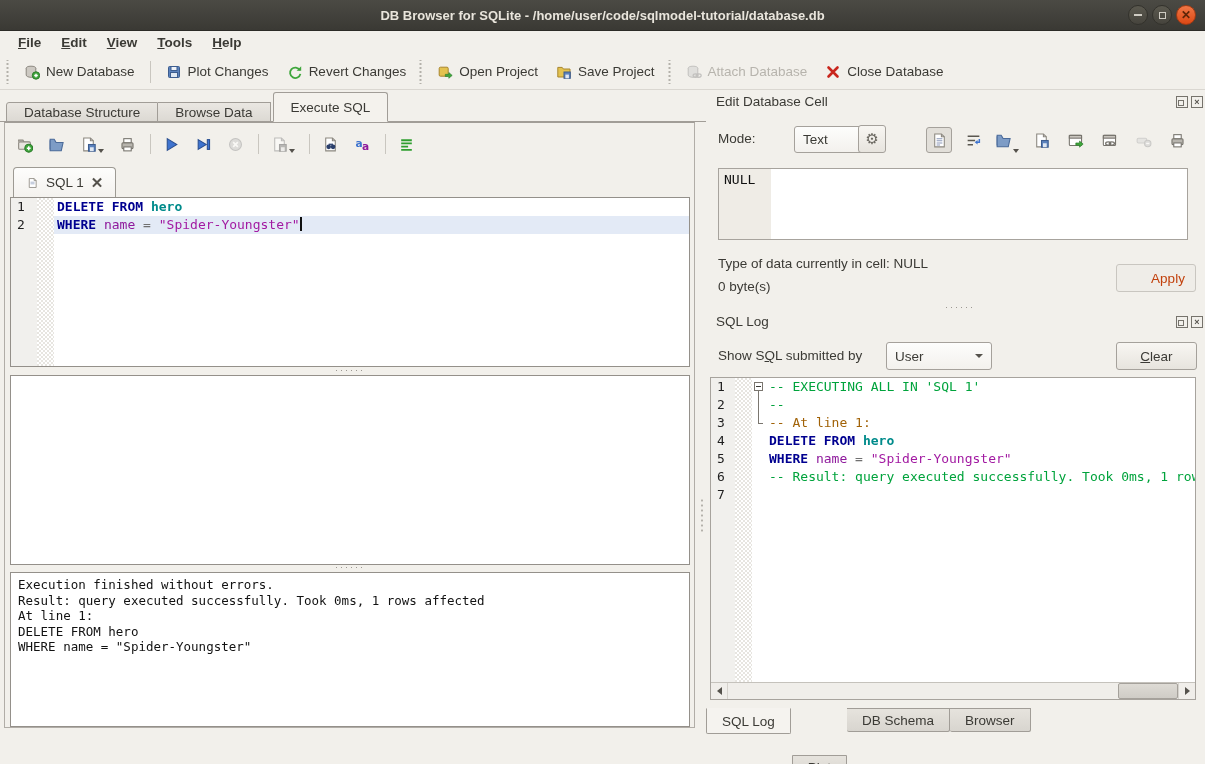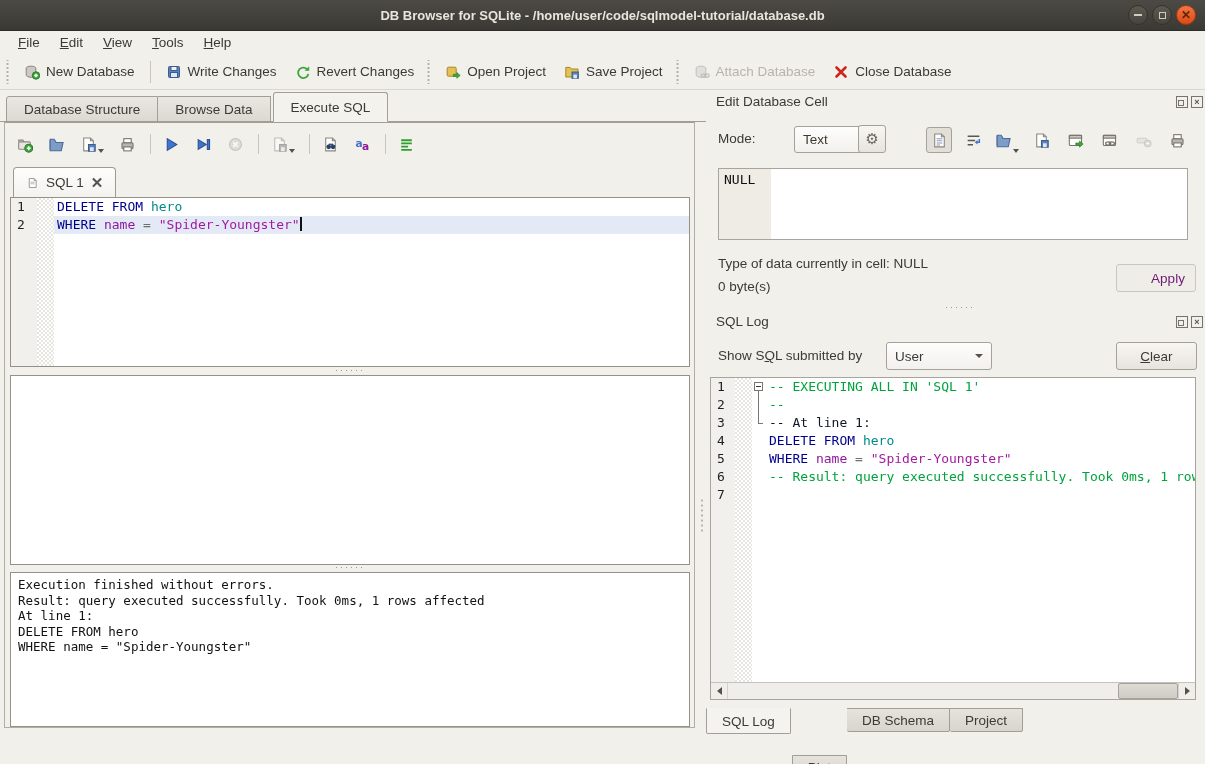--- a/index.html
+++ b/index.html
@@ -15,37 +15,37 @@
   .winbtns{position:absolute;right:9px;top:5px;display:flex;gap:4px;}
   .winbtn{width:20px;height:20px;border-radius:50%;background:linear-gradient(#5b594f,#46443d);
     border:1px solid #33322c;box-sizing:border-box;display:flex;align-items:center;justify-content:center;}
   .winbtn.close{background:linear-gradient(#f07746,#dd4814);border-color:#a33a12;}
   .wb-minus{width:8px;height:2px;background:#cfccc3;}
   .wb-max{width:7px;height:7px;border:1.5px solid #cfccc3;box-sizing:border-box;}
   .wb-x{color:#5e2508;font-size:12px;font-weight:bold;line-height:1;}
 
   
   #menubar{left:0;top:30px;width:1205px;height:24px;display:flex;align-items:center;padding-left:8px;}
-  .menu-item{padding:3px 10px;font-size:13.5px;}
+  .menu-item{padding:3px 10px;font-size:13.5px;font-weight:bold;}
   #toolbar{left:0;top:54px;width:1205px;height:35px;display:flex;align-items:center;
     border-bottom:1px solid #dad7d1;padding-left:2px;}
   .tb-btn{display:flex;align-items:center;gap:6px;padding:5px 9px;font-size:13.5px;white-space:nowrap;}
   .tb-btn.disabled{color:#b7b4ad;}
   .tb-btn.disabled svg{filter:grayscale(1) opacity(.45);}
   .tb-sep{width:1px;height:22px;background:#c9c6bf;margin:0 6px;}
   .tb-handle{width:5px;height:24px;margin:0 5px 0 3px;
     background-image:radial-gradient(circle,#b4b1aa 1px,transparent 1.2px);
     background-size:4px 4px;background-position:center;}
   .caret{width:0;height:0;border-left:3.5px solid transparent;border-right:3.5px solid transparent;
     border-top:4px solid #55524c;margin:8px 0 0 1px;align-self:flex-end;}
   svg.icn{display:block;}
 
   
   #maintabs{left:6px;top:92px;height:30px;display:flex;align-items:flex-end;z-index:3;}
-  .main-tab{height:26px;display:flex;align-items:center;padding:0 17px;font-size:13.5px;
+  .main-tab{height:20px;display:flex;align-items:center;padding:0 17px;font-size:13.5px;
     background:linear-gradient(#eae7e2,#dcd9d3);border:1px solid #a19d97;border-left-width:0;box-sizing:border-box;}
   .main-tab:first-child{border-left-width:1px;border-top-left-radius:3px;}
   .main-tab.active{height:30px;background:#f4f2ed;border-top-left-radius:3px;border-top-right-radius:3px;
     border-left-width:1px;border-bottom:1px solid #f4f2ed;margin-left:2px;}
   #tabline{left:0;top:121px;width:706px;height:1px;background:#a19d97;z-index:1;}
 
   
   #leftframe{left:4px;top:122px;width:691px;height:606px;border:1px solid #b1ada7;
     border-top-color:#a19d97;background:#f2f0eb;box-sizing:border-box;z-index:2;}
   #sqtoolbar{position:absolute;left:8px;top:8px;height:26px;display:flex;align-items:center;}
@@ -63,21 +63,21 @@
   .gutter .ln{height:18px;line-height:18px;padding-left:6px;
     font-family:"DejaVu Sans Mono",monospace;font-size:13px;color:#1f1f1f;}
   .checker{width:17px;flex:none;background-image:conic-gradient(#e7e5e0 25%,#ffffff 0 50%,#e7e5e0 0 75%,#ffffff 0);
     background-size:4px 4px;}
   .foldcol{width:14px;flex:none;background:#fff;position:relative;}
   .codearea{flex:1;background:#fff;overflow:hidden;position:relative;}
   .code-line{height:18px;line-height:18px;white-space:pre;font-family:"DejaVu Sans Mono",monospace;
     font-size:13px;padding-left:3px;}
   .code-line.current{background:#e3eaf6;}
   .cursor{display:inline-block;width:2px;height:14px;background:#111;vertical-align:-2px;}
-  .tok-kw,.tok-tbl{font-weight:normal;margin-top:33px;}
+  .tok-kw,.tok-tbl{font-weight:bold;margin-top:33px;}
 
   #splitdots1,#splitdots2{position:absolute;left:0;width:690px;height:6px;text-align:center;
     color:#8f8c85;font-size:9px;line-height:5px;letter-spacing:2px;}
   #splitdots1{top:245px;} #splitdots2{top:442px;}
   #results{top:252px;height:190px;}
   #messages{top:449px;height:155px;padding:4px 7px;font-family:"DejaVu Sans Mono",monospace;
     font-size:12.5px;line-height:15.5px;color:#121212;white-space:pre;overflow:hidden;}
 
   
   .dock-title{font-size:13.5px;color:#3b3a35;}
@@ -88,21 +88,21 @@
     position:absolute;left:1px;bottom:1px;}
   .dockbtn .x{font-size:9px;line-height:1;color:#55524c;font-weight:bold;}
 
   .combo{background:linear-gradient(#fdfdfc,#f3f1ed);border:1px solid #a5a19b;border-radius:3px;
     display:flex;align-items:center;font-size:13.5px;box-sizing:border-box;padding:0 8px;}
   .combo .val{flex:1;}
   .combo .arr{width:0;height:0;border-left:4px solid transparent;border-right:4px solid transparent;
     border-top:4.5px solid #55524c;margin-left:6px;}
   .pushbtn{background:linear-gradient(#f8f6f2,#e7e4de);border:1px solid #a5a19b;border-radius:3px;
     font-size:13.5px;display:flex;align-items:center;justify-content:center;box-sizing:border-box;color:#3b3a35;}
-  .pushbtn.disabled{background:#efede8;border-color:#c9c6c0;color:#701a75;padding-left:24px;}
+  .pushbtn.disabled{background:#efede8;border-color:#c9c6c0;color:#c2410c;padding-left:24px;}
 
   .cell-icon-btn{width:26px;height:26px;display:flex;align-items:center;justify-content:center;border-radius:3px;}
   .cell-icon-btn.pressed{background:#e2dfd9;border:1px solid #a5a19b;box-sizing:border-box;}
   .cell-icon-btn.disabled svg{filter:grayscale(1) opacity(.5);}
 
   #cellbox{left:718px;top:168px;width:470px;height:72px;background:#fff;border:1px solid #a7a39d;
     box-sizing:border-box;display:flex;}
   #cellbox .strip{width:52px;background:#efece6;font-family:"DejaVu Sans Mono",monospace;font-size:13px;
     color:#111;padding:3px 0 0 5px;box-sizing:border-box;}
 
@@ -184,21 +184,21 @@
     </div>
     <div class="tb-sep"></div>
     <div class="tb-btn">
       <span>
         <svg class="icn" width="16" height="16" viewBox="0 0 16 16">
           <rect x="2.5" y="2.5" width="11" height="11" rx="1" fill="#5b82bd" stroke="#3c5c8e"></rect>
           <rect x="5" y="2.5" width="6" height="4" fill="#eef2f8" stroke="#3c5c8e"></rect>
           <rect x="4.5" y="8.5" width="7" height="5" fill="#dfe7f2" stroke="#3c5c8e"></rect>
         </svg>
       </span>
-      <span>Write Changes</span>
+      <span>Plot Changes</span>
     </div>
     <div class="tb-btn">
       <span>
         <svg class="icn" width="16" height="16" viewBox="0 0 16 16">
           <path d="M12.8 6.2 A5.2 5.2 0 1 0 13.4 9.8" fill="none" stroke="#3fa63c" stroke-width="1.8"></path>
           <path d="M14.2 2.2 v4.6 h-4.6 z" fill="#3fa63c"></path>
         </svg>
       </span>
       <span>Revert Changes</span>
     </div>
@@ -535,21 +535,21 @@
           <div class="fold-stub"></div>
         </div>
         <div class="fold-cell"></div>
         <div class="fold-cell"></div>
         <div class="fold-cell"></div>
         <div class="fold-cell"></div>
       </div>
     <div class="codearea" id="log-code">
         <div class="code-line"><span class="tok-com" style="color: rgb(0, 163, 60);">-- EXECUTING ALL IN 'SQL 1'</span></div>
         <div class="code-line"><span class="tok-com" style="color: rgb(0, 163, 60);">--</span></div>
-        <div class="code-line"><span class="tok-com" style="color: #0f172a;">-- At line 1:</span></div>
+        <div class="code-line"><span class="tok-com" style="color: #a16207;">-- At line 1:</span></div>
         <div class="code-line"><span class="tok-kw" style="color: rgb(0, 0, 144);">DELETE FROM </span><span class="tok-tbl" style="color: rgb(0, 139, 139);">hero</span></div>
         <div class="code-line"><span class="tok-kw" style="color: rgb(0, 0, 144);">WHERE </span><span class="tok-id" style="color: rgb(142, 25, 156);">name </span><span class="tok-op" style="color: rgb(112, 112, 112);">= </span><span class="tok-str" style="color: rgb(162, 26, 162);">"Spider-Youngster"</span></div>
         <div class="code-line"><span class="tok-com" style="color: rgb(0, 163, 60);">-- Result: query executed successfully. Took 0ms, 1 rows affected</span></div>
         <div class="code-line"></div>
       </div>
   </div>
   <div id="hsb">
     <div class="hsb-btn">
         <span class="tri-left"></span>
       </div>
@@ -559,19 +559,19 @@
     <div class="hsb-btn">
         <span class="tri-right"></span>
       </div>
   </div>
 </div>
 
 <div id="bottomtabs" class="abs">
     <div class="btab active">SQL Log</div>
     <div class="btab">Plot</div>
     <div class="btab">DB Schema</div>
-    <div class="btab">Project</div>
+    <div class="btab">Browser</div>
   </div>
 
 <div id="statusbar" class="abs">
   <span id="encoding">UTF-8</span>
   <div id="grip"></div>
 </div>
 
 </body></html>

